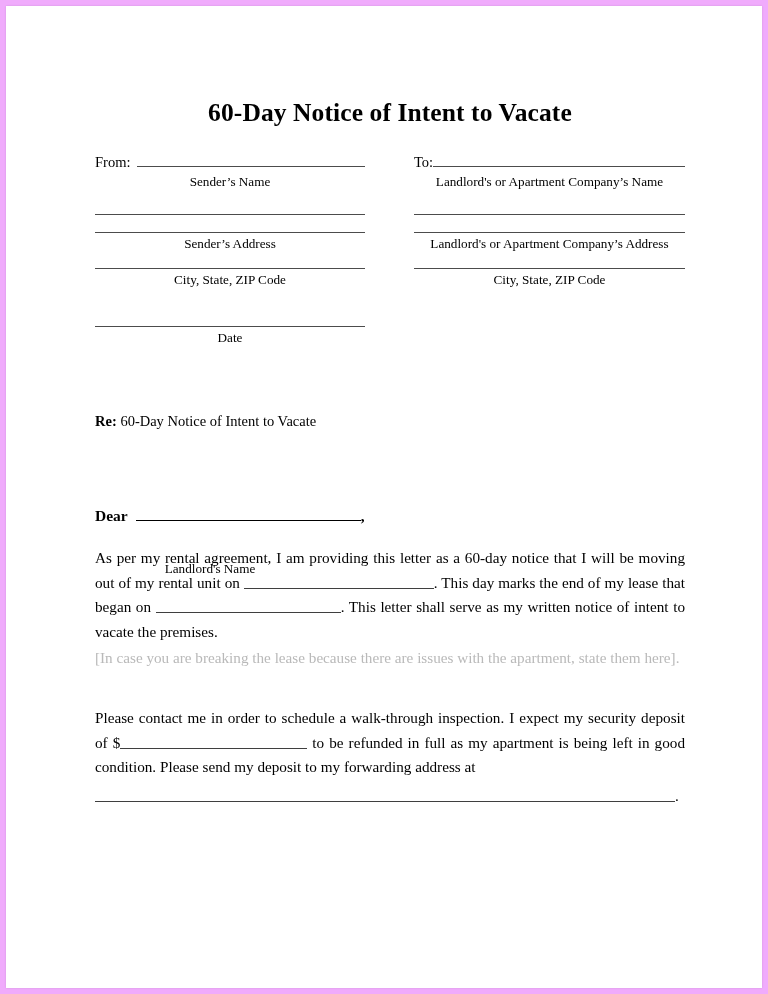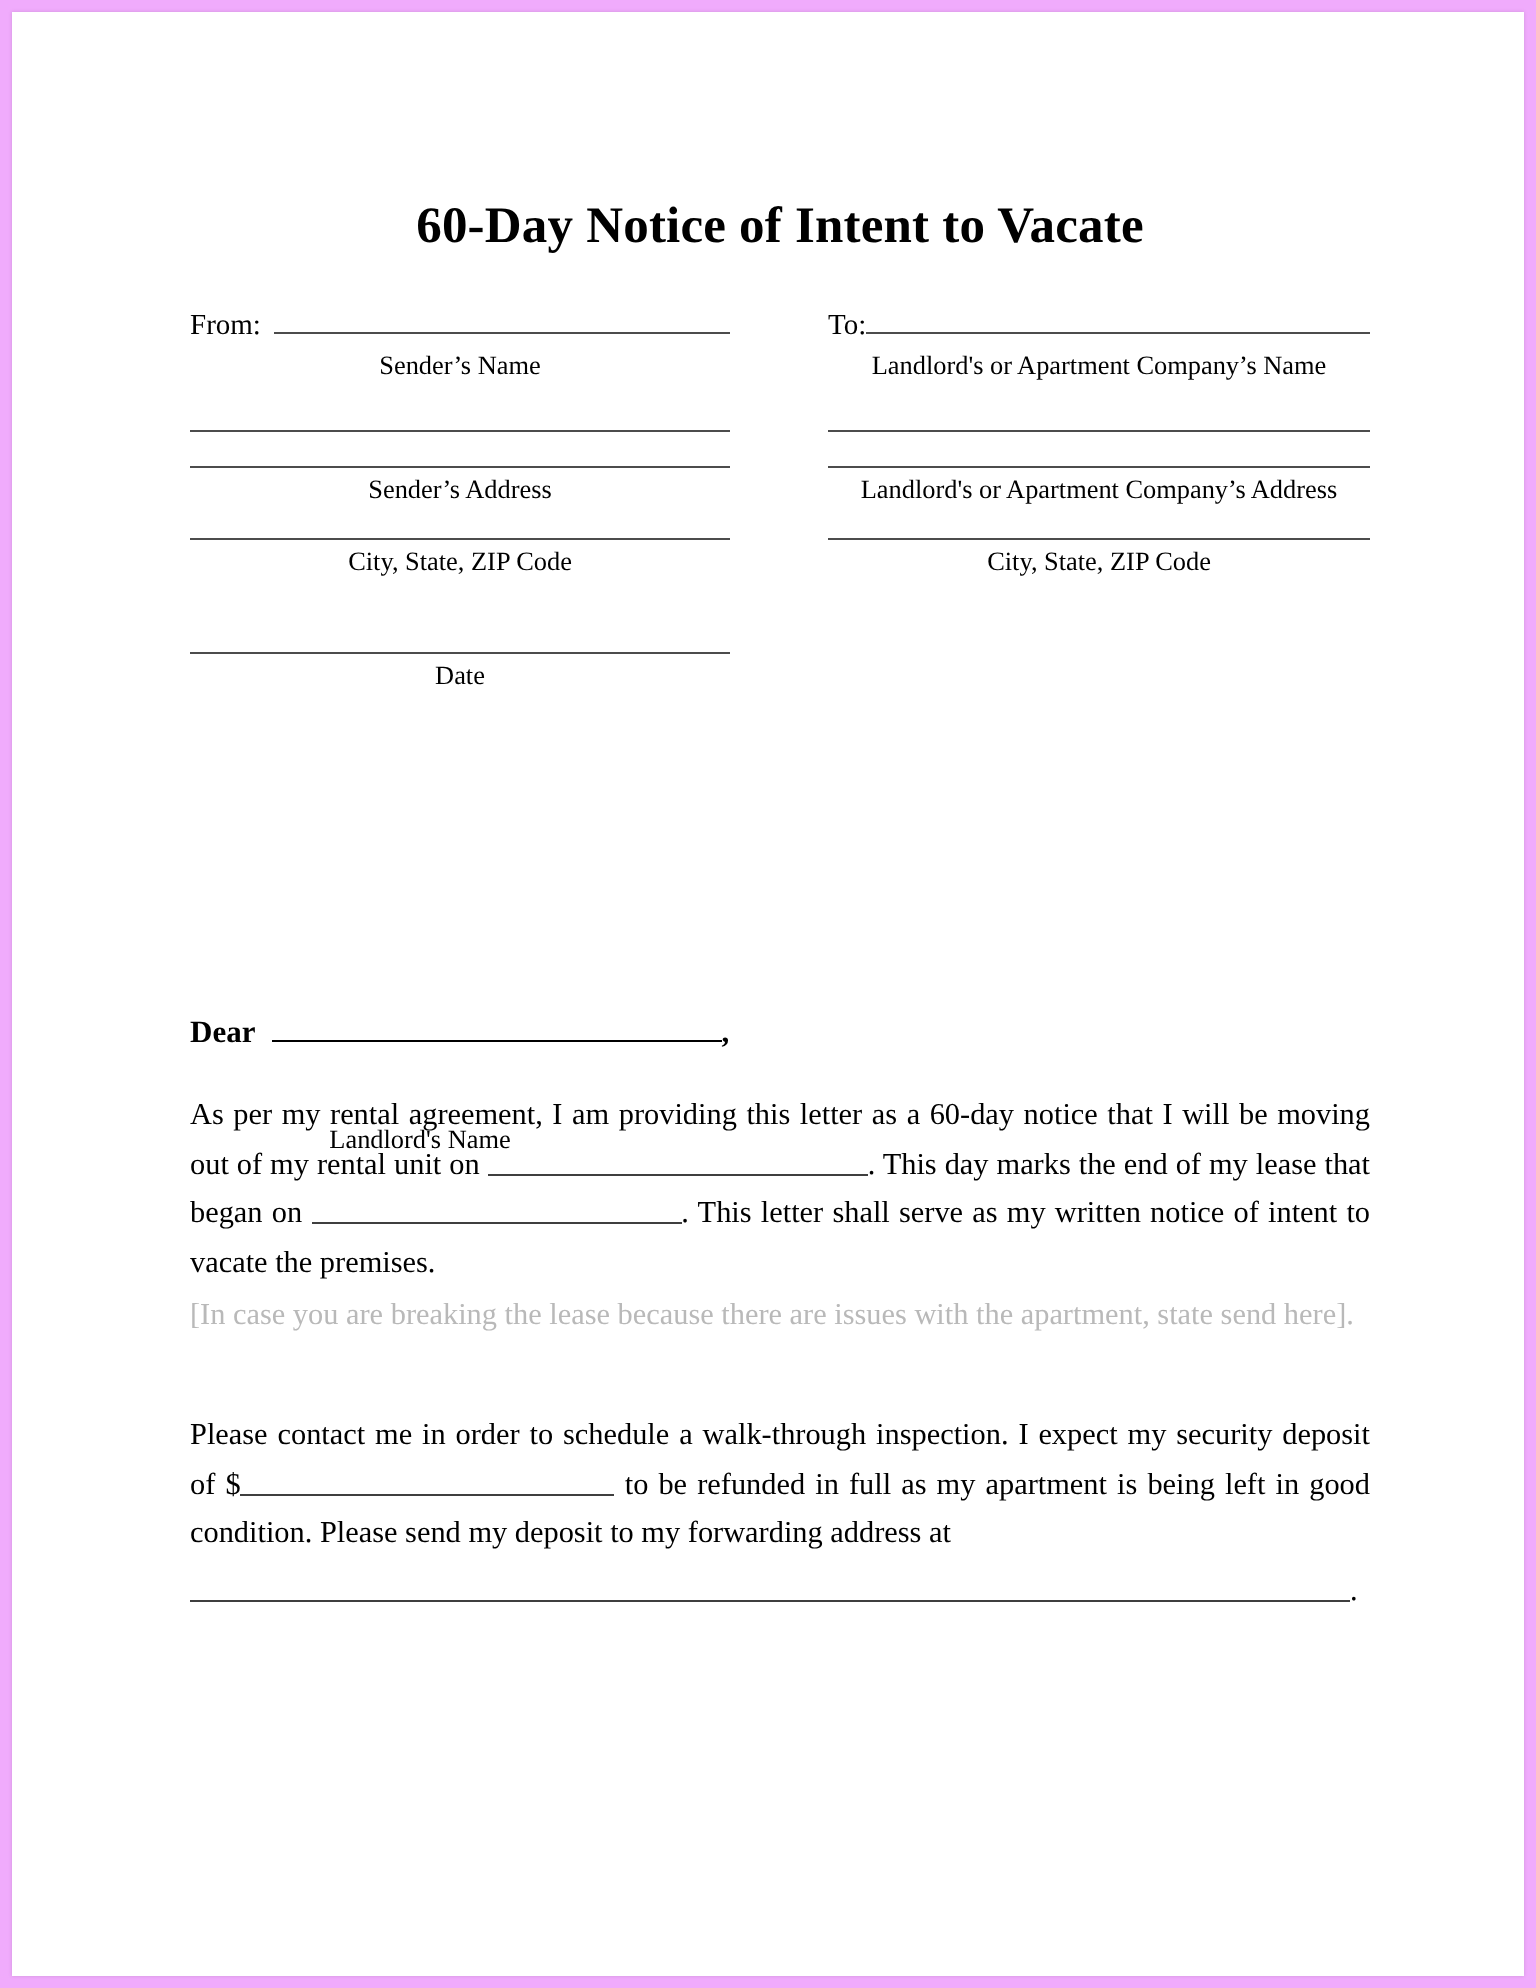--- a/index.html
+++ b/index.html
@@ -215,38 +215,42 @@
       <div class="gap-b"></div>
       <div class="rule solo"></div>
       <div class="caption">City, State, ZIP Code</div>
     </div>
 
     <div class="date-block">
       <div class="rule solo"></div>
       <div class="caption">Date</div>
     </div>
 
+    <div class="re-line">
+      <b>Re:</b>
+      <span>60-Day Notice of Intent to Vacate</span>
+    </div>
 
     <div class="dear-block">
       <div class="dear-row">
         <span class="dear-word">Dear</span>
         <span class="dear-rule"></span>
         <span class="dear-comma">,</span>
       </div>
       <div class="dear-caption">Landlord's Name</div>
     </div>
 
     <div class="body" id="para-1">
       <span>As per my rental agreement, I am providing this letter as a 60-day notice that I will be moving out of my rental unit on</span>
       <span class="blank date1"></span><span>. This day marks the end of my lease that began on</span>
       <span class="blank date2"></span><span>. This letter shall serve as my written notice of intent to vacate the premises.</span>
     </div>
 
     <div class="body" id="para-note">
-      <span>[In case you are breaking the lease because there are issues with the apartment, state send here].</span>
+      <span>[In case you are breaking the lease because there are issues with the apartment, state them here].</span>
     </div>
 
     <div class="body" id="para-2">
       <span>Please contact me in order to schedule a walk-through inspection. I expect my security deposit of $</span><span class="blank deposit"></span>
       <span>to be refunded in full as my apartment is being left in good condition. Please send my deposit to my forwarding address at</span>
       <span class="last-line">
         <span class="blank address"></span><span>.</span>
       </span>
     </div>
 

